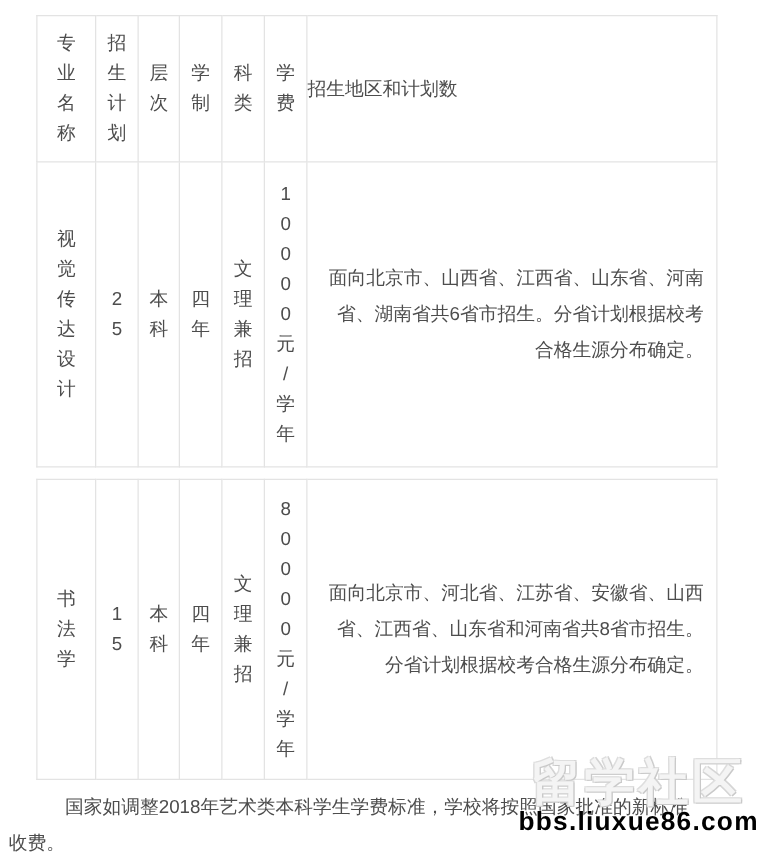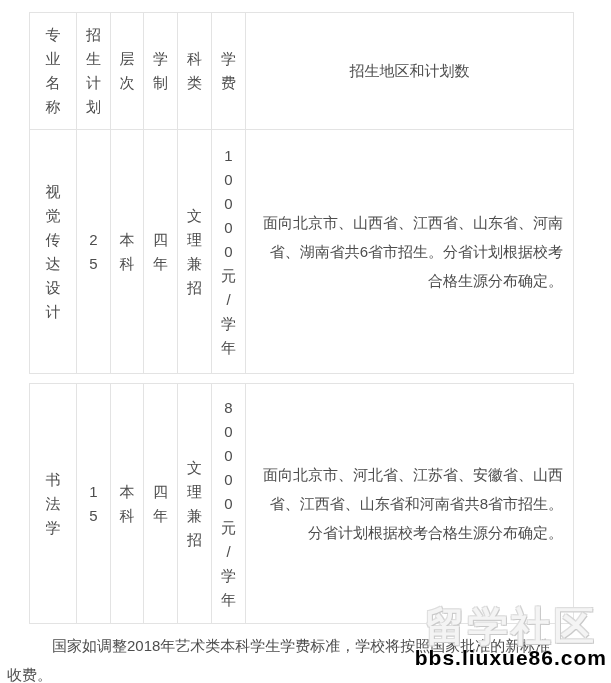--- a/index.html
+++ b/index.html
@@ -12,21 +12,21 @@
   table.t2{margin-top:9px;}
   td{
     border:1px solid #e3e3e3;padding:0;font-size:15px;color:#4d4d4d;
     vertical-align:middle;background:#ffffff;
   }
   .r-header{height:117px;}
   .r1{height:244px;}
   .r2{height:240px;}
   .vtxt{text-align:center;}
   .vchar{display:block;height:24px;line-height:24px;}
-  .hdr-wide{text-align:center;}
+  .hdr-wide{}
   .desc{padding:0 10px;line-height:29px;text-align:right;}
   .footer-note{
     margin:7px 0 0 7px;width:552px;font-size:15px;line-height:29px;
     text-indent:45px;color:#4d4d4d;
   }
   .watermark{
     position:absolute;right:4px;bottom:13px;text-align:center;pointer-events:none;
   }
   .wm-logo{
     font-size:40px;font-weight:bold;letter-spacing:3px;line-height:40px;

